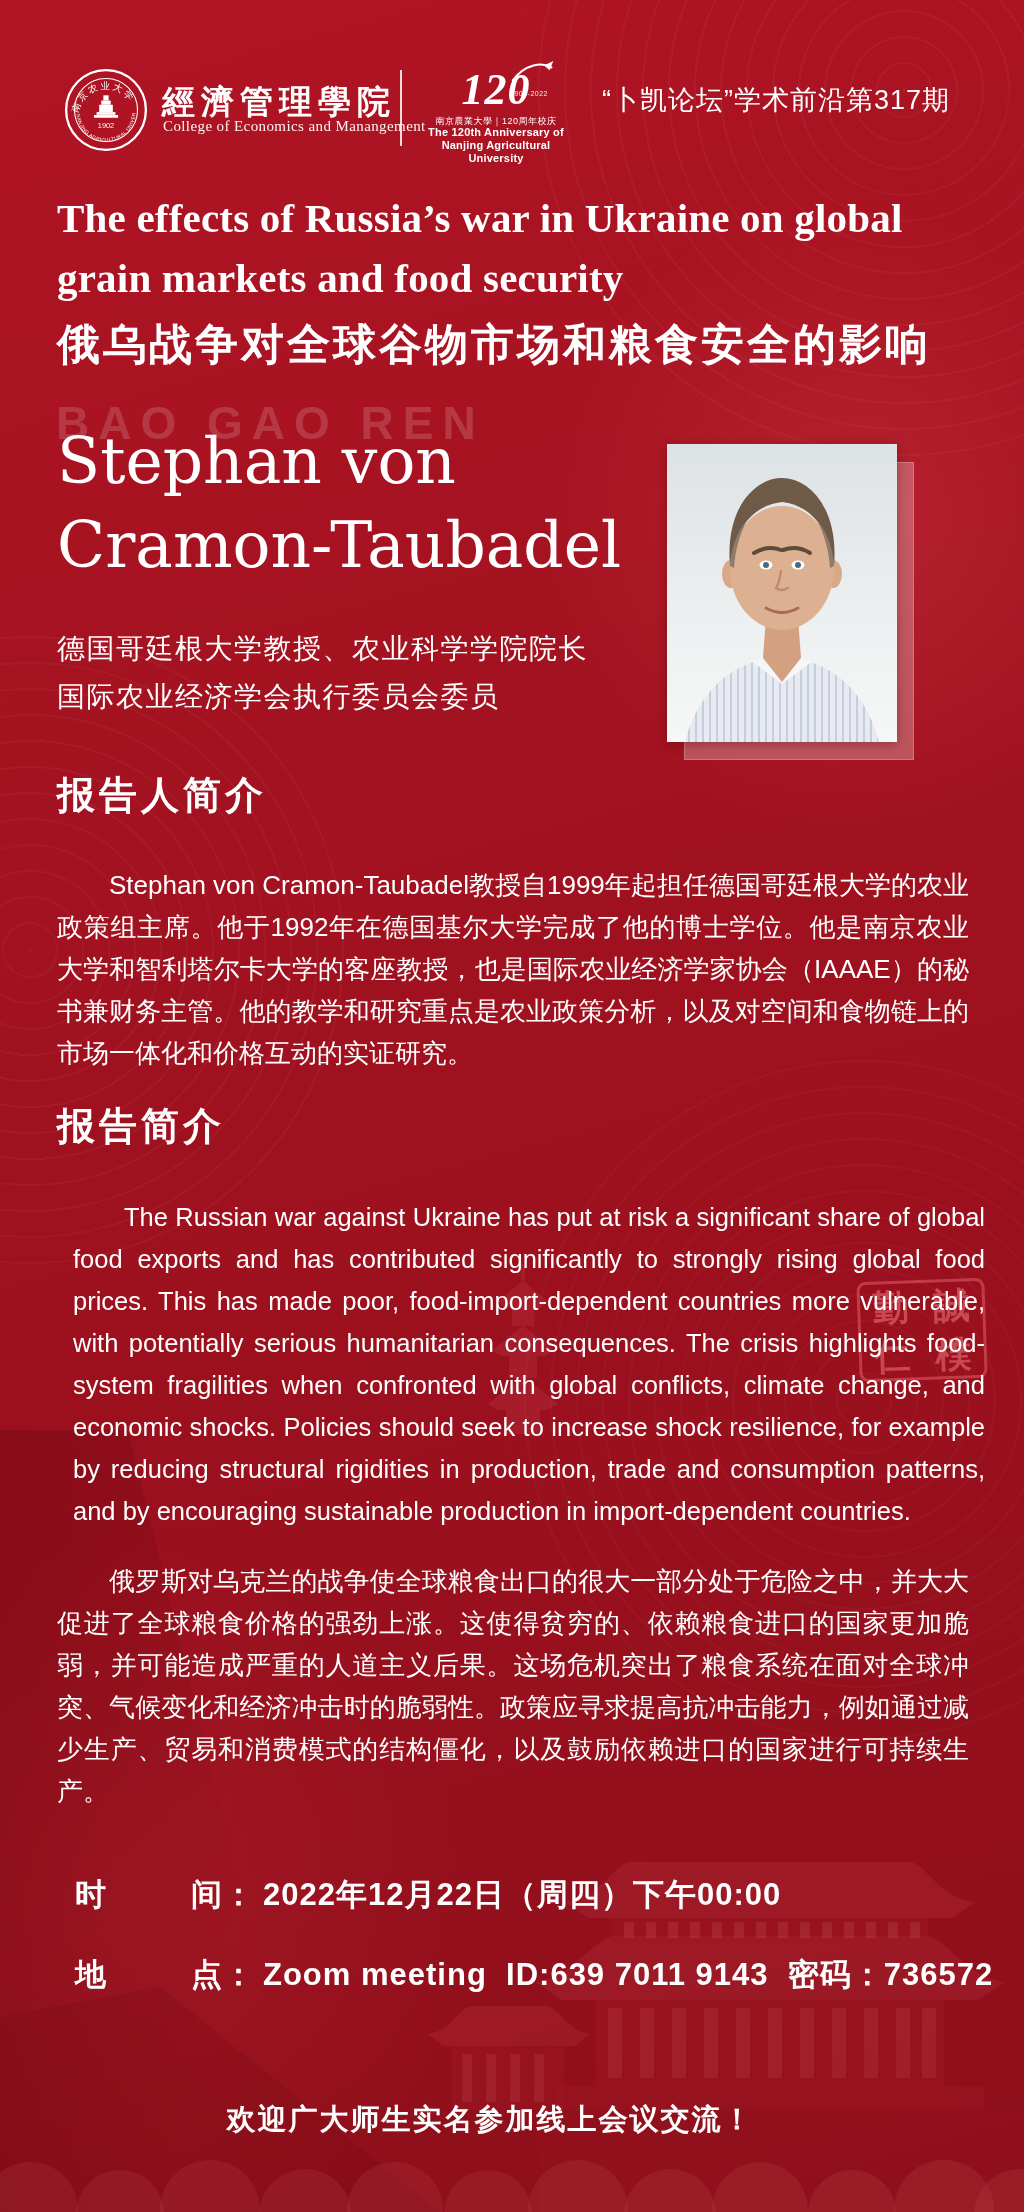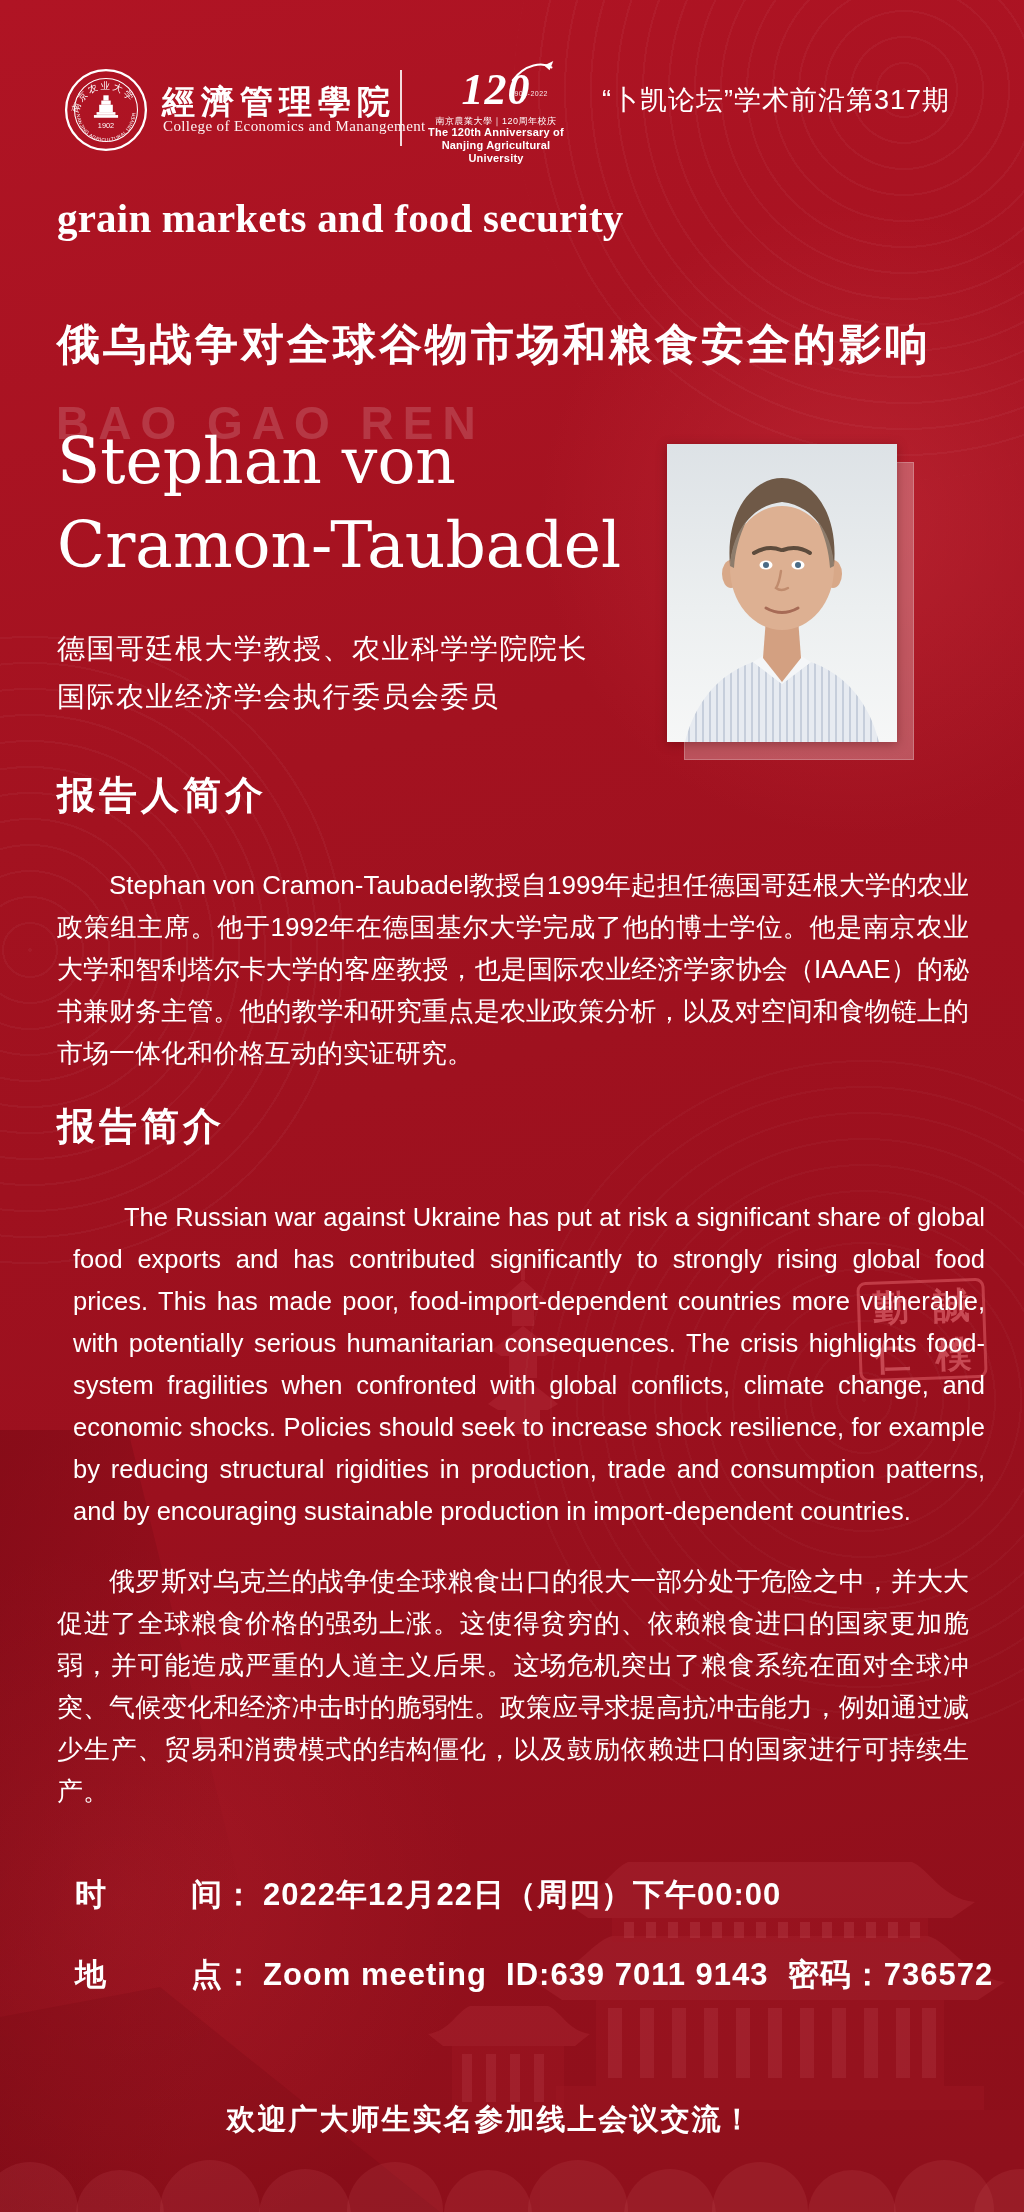--- a/index.html
+++ b/index.html
@@ -214,20 +214,21 @@
       <span class="anniv-years">1902-2022</span>
     </div>
     <div class="anniv-cn">南京農業大學｜120周年校庆</div>
     <div class="anniv-en">The 120th Anniversary of</div>
     <div class="anniv-en">Nanjing Agricultural University</div>
   </div>
 
   <div class="forum z2">“卜凯论坛”学术前沿第317期</div>
 
   <div class="title-en z2">
+    <div>The effects of Russia’s war in Ukraine on global</div>
     <div>grain markets and food security</div>
   </div>
   <div class="title-cn z2">俄乌战争对全球谷物市场和粮食安全的影响</div>
 
   <div class="watermark">BAO GAO REN</div>
   <div class="speaker-name">
     <div>Stephan von</div>
     <div>Cramon-Taubadel</div>
   </div>
 

